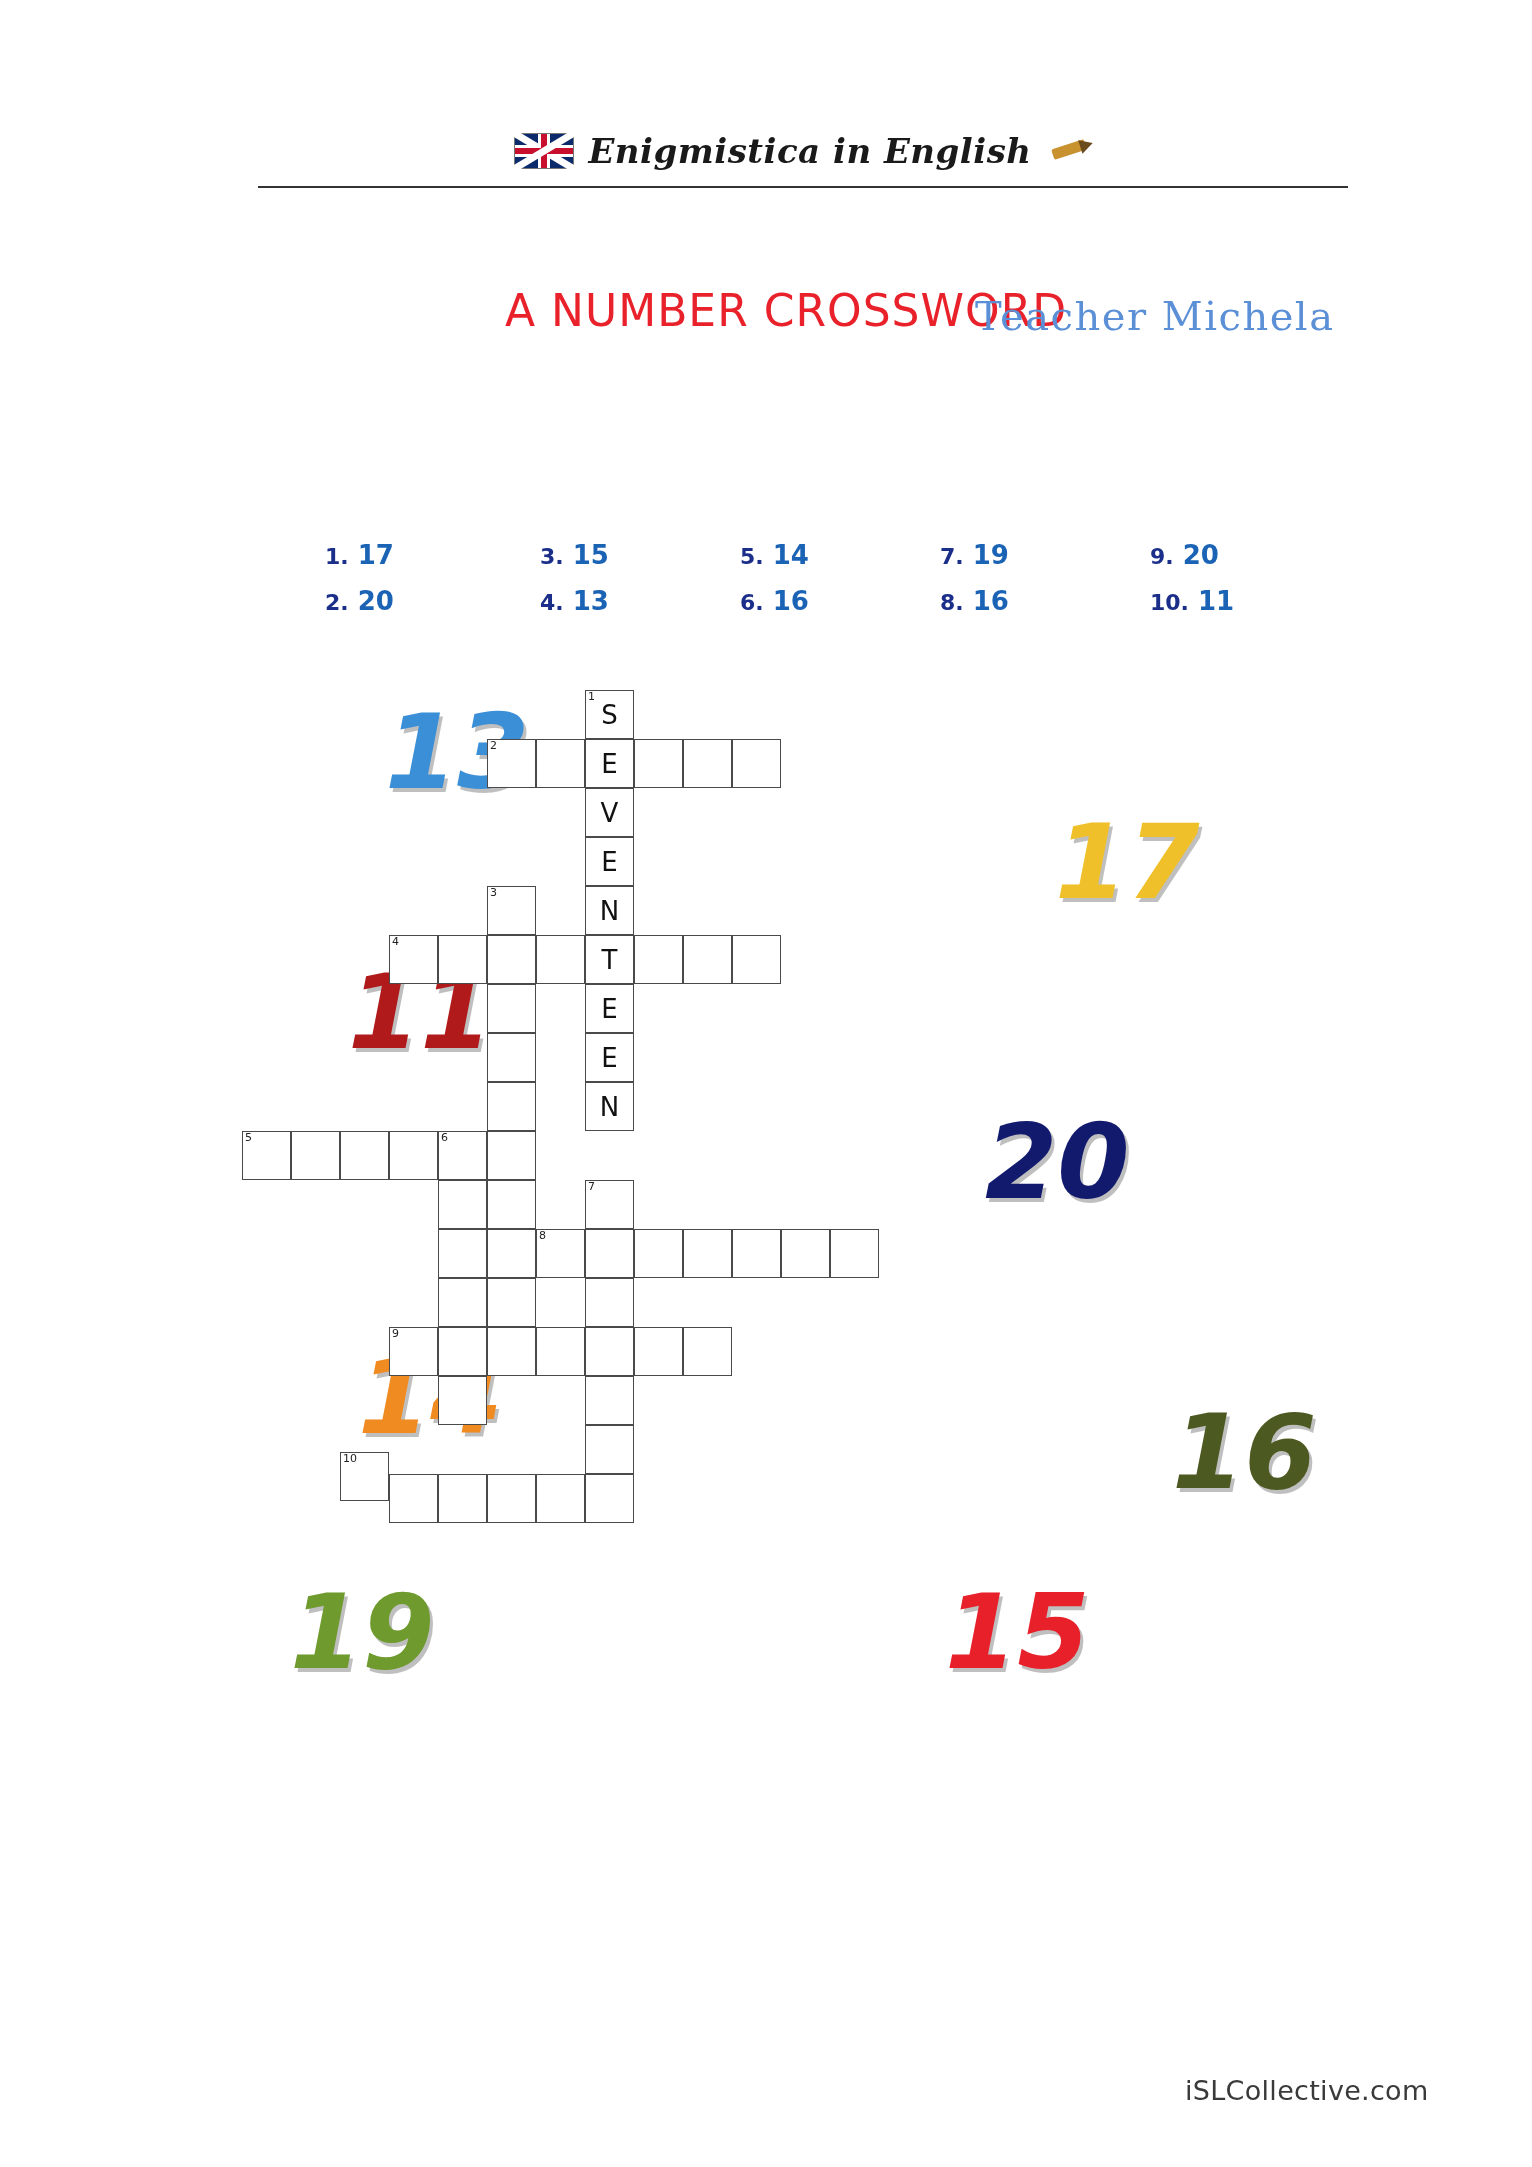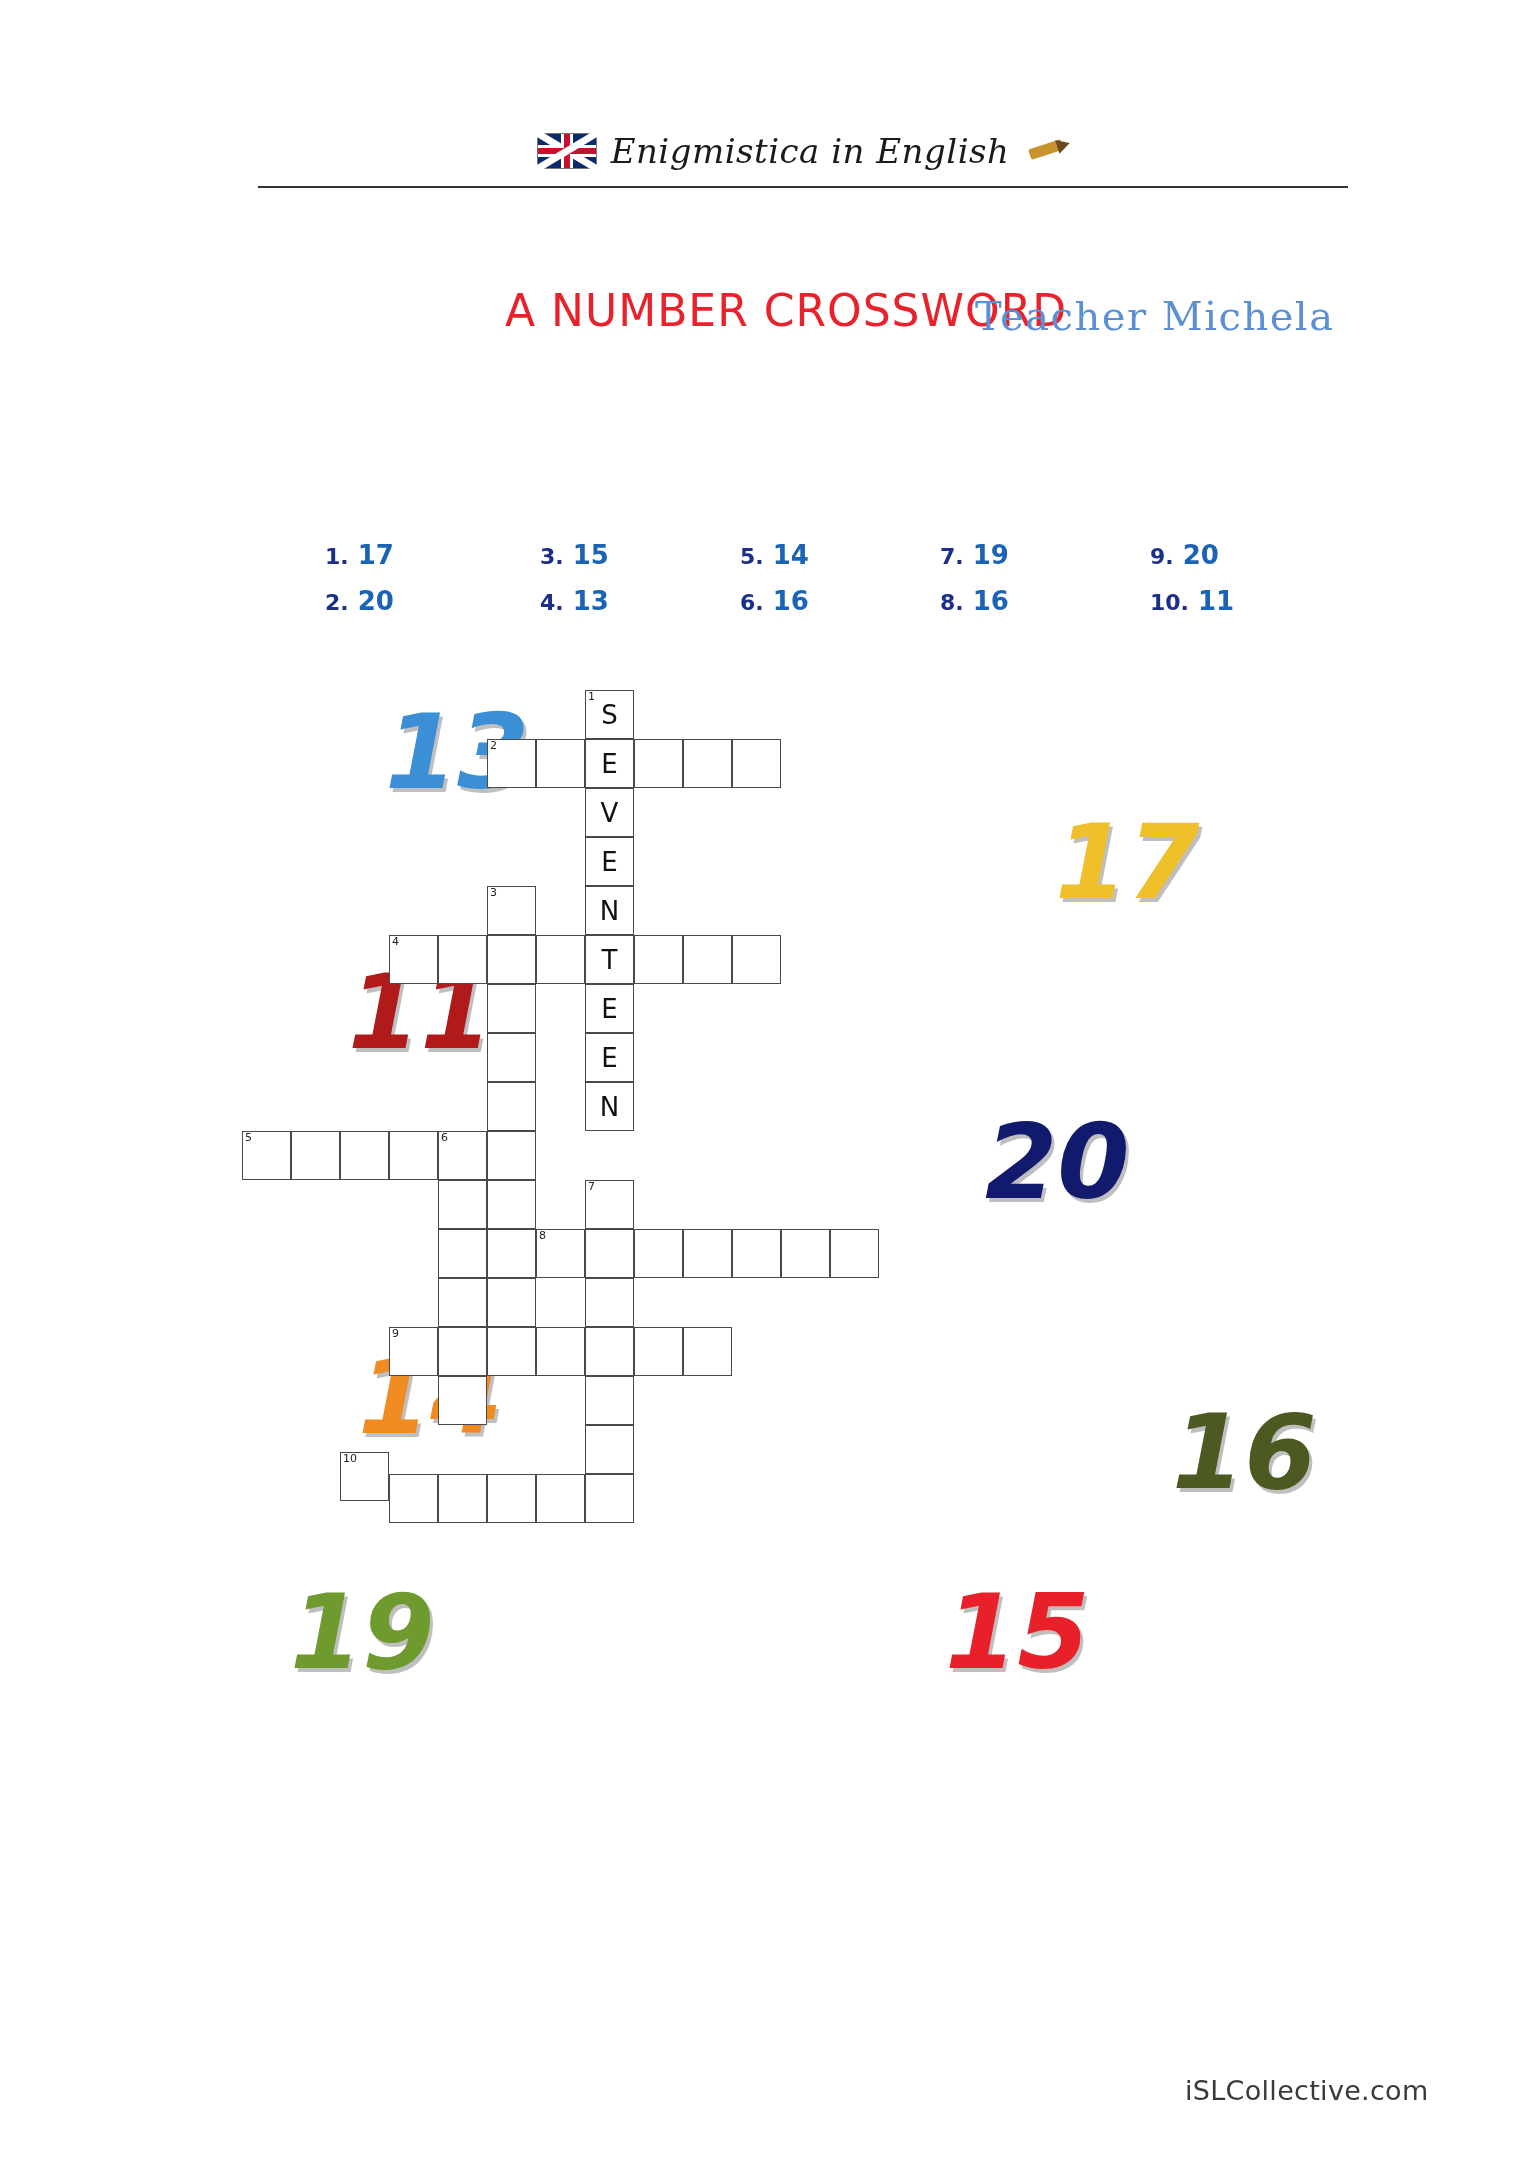--- a/index.html
+++ b/index.html
@@ -30,20 +30,21 @@
     top: 120px;
     width: 1090px;
     height: 90px;
   }
   .header-inner {
     display: flex;
     align-items: center;
     justify-content: center;
     gap: 14px;
     height: 62px;
+    font-weight: bold;
   }
   .uk-flag {
     width: 60px;
     height: 36px;
     position: relative;
     background: #0a2a6b;
     border: 1px solid #777;
     box-sizing: border-box;
     flex: none;
   }

